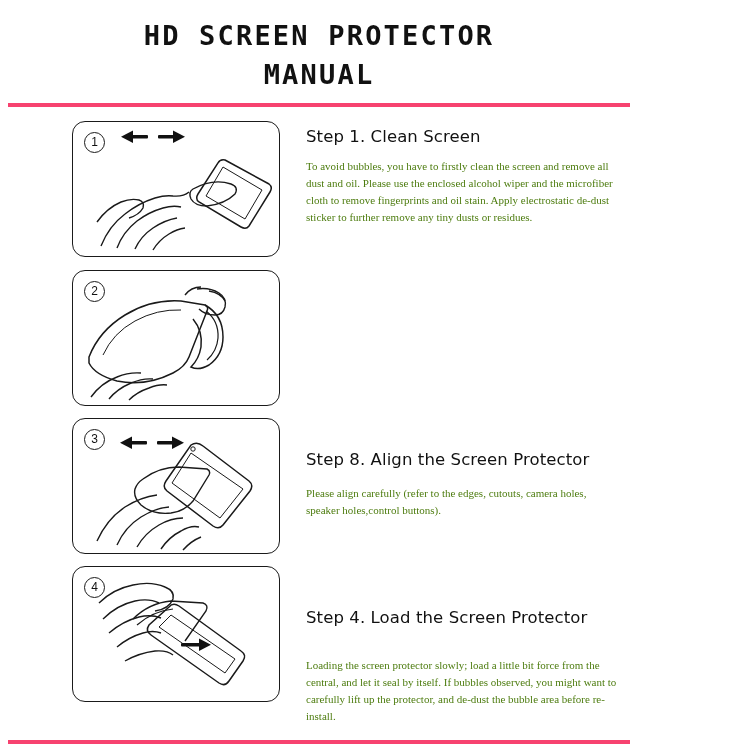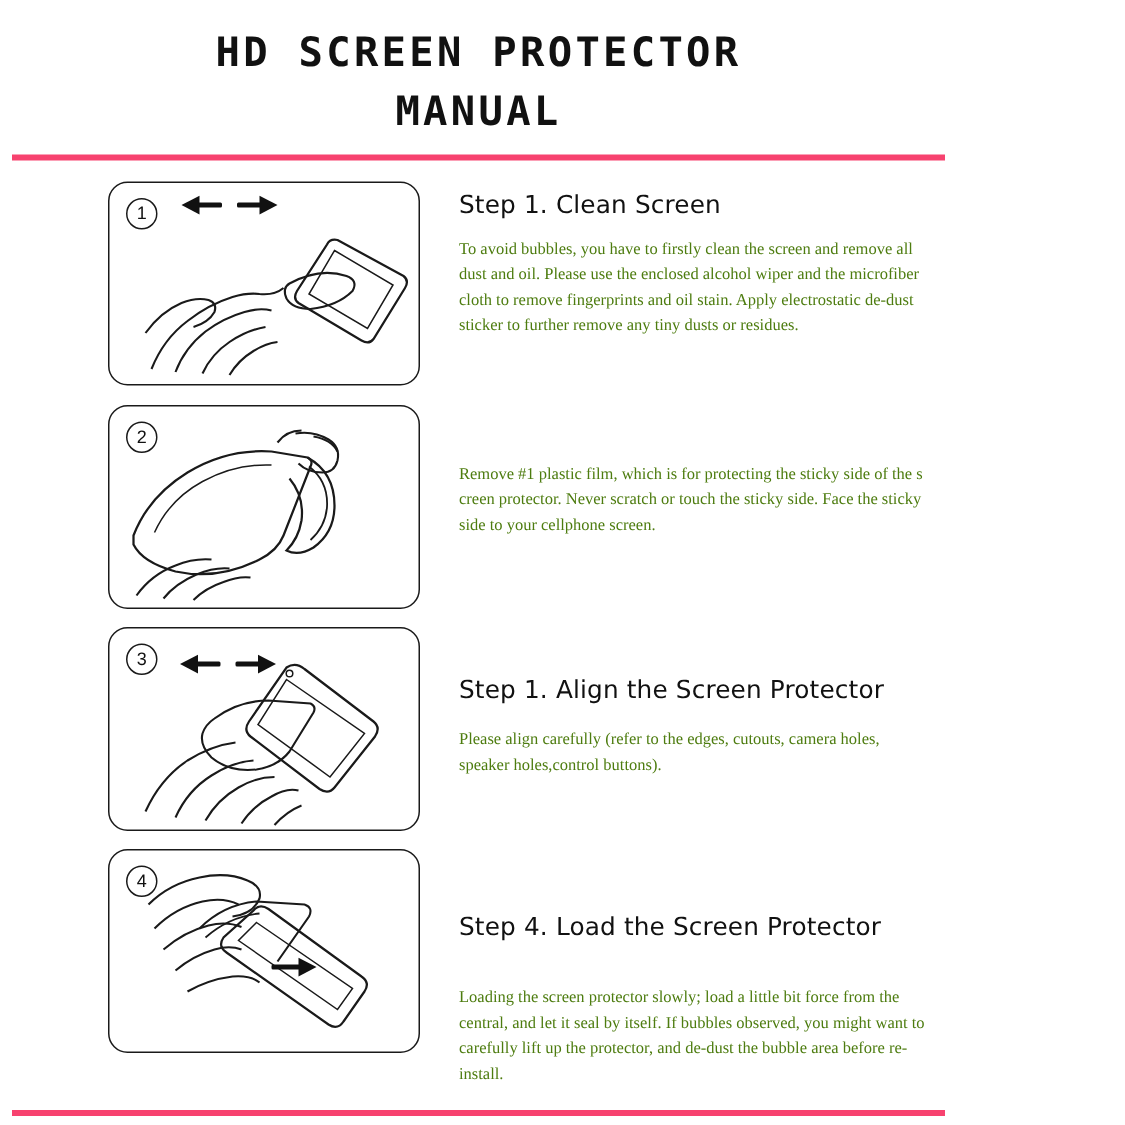--- a/index.html
+++ b/index.html
@@ -195,21 +195,20 @@
           <path class="ln" stroke-width="1.4" d="M124 18 Q136 16 146 22 Q154 27 152 36 Q150 44 142 44 Q132 44 126 38"></path>
           <path class="ln" stroke-width="1.4" d="M136 20 Q148 22 152 30"></path>
           <path class="ln" stroke-width="1.4" d="M112 24 Q118 16 128 16"></path>
 
           <path class="ln" stroke-width="1.4" d="M18 126 Q28 112 44 106 Q56 101 68 102"></path>
           <path class="ln" stroke-width="1.4" d="M36 128 Q44 118 58 112 Q70 107 80 108"></path>
           <path class="ln" stroke-width="1.4" d="M56 129 Q64 121 76 117 Q86 113 94 114"></path>
         </svg>
       </div>
       <div class="text-col">
-        <div class="step-body">Remove #1 plastic film, which is for protecting the sticky side of the s creen protector. Never scratch or touch the sticky side. Face the sticky side to your cellphone screen.</div>
       </div>
     </div>
 
     <div class="step step-3">
       <div class="fig">
         <span class="badge">3</span>
         <svg width="208" height="136" viewBox="0 0 208 136">
 
           <path class="ln" stroke-width="1.5" d="M118 26 Q124 22 130 27 L176 62 Q181 66 177 72 L150 106 Q146 111 140 107 L94 72 Q89 68 93 62 Z"></path>
           <path class="ln" stroke-width="1" d="M118 34 L170 70 L147 99 L99 64 Z"></path>
@@ -227,21 +226,21 @@
             <rect x="52" y="22" width="22" height="3.4" rx="1"></rect>
             <path d="M47 23.7 L59 17.5 L59 30 Z"></path>
           </g>
           <g fill="#111">
             <rect x="84" y="22" width="22" height="3.4" rx="1"></rect>
             <path d="M111 23.7 L99 17.5 L99 30 Z"></path>
           </g>
         </svg>
       </div>
       <div class="text-col">
-        <div class="step-title">Step 1. Align the Screen Protector</div>
+        <div class="step-title">Step 8. Align the Screen Protector</div>
         <div class="step-body">Please align carefully (refer to the edges, cutouts, camera holes, speaker holes,control buttons).</div>
       </div>
     </div>
 
     <div class="step step-4">
       <div class="fig">
         <span class="badge">4</span>
         <svg width="208" height="136" viewBox="0 0 208 136">
 
           <path class="ln" stroke-width="1.5" d="M96 40 Q100 35 106 39 L168 84 Q174 88 170 94 L156 114 Q152 120 146 116 L78 68 Q72 64 76 58 Z"></path>

